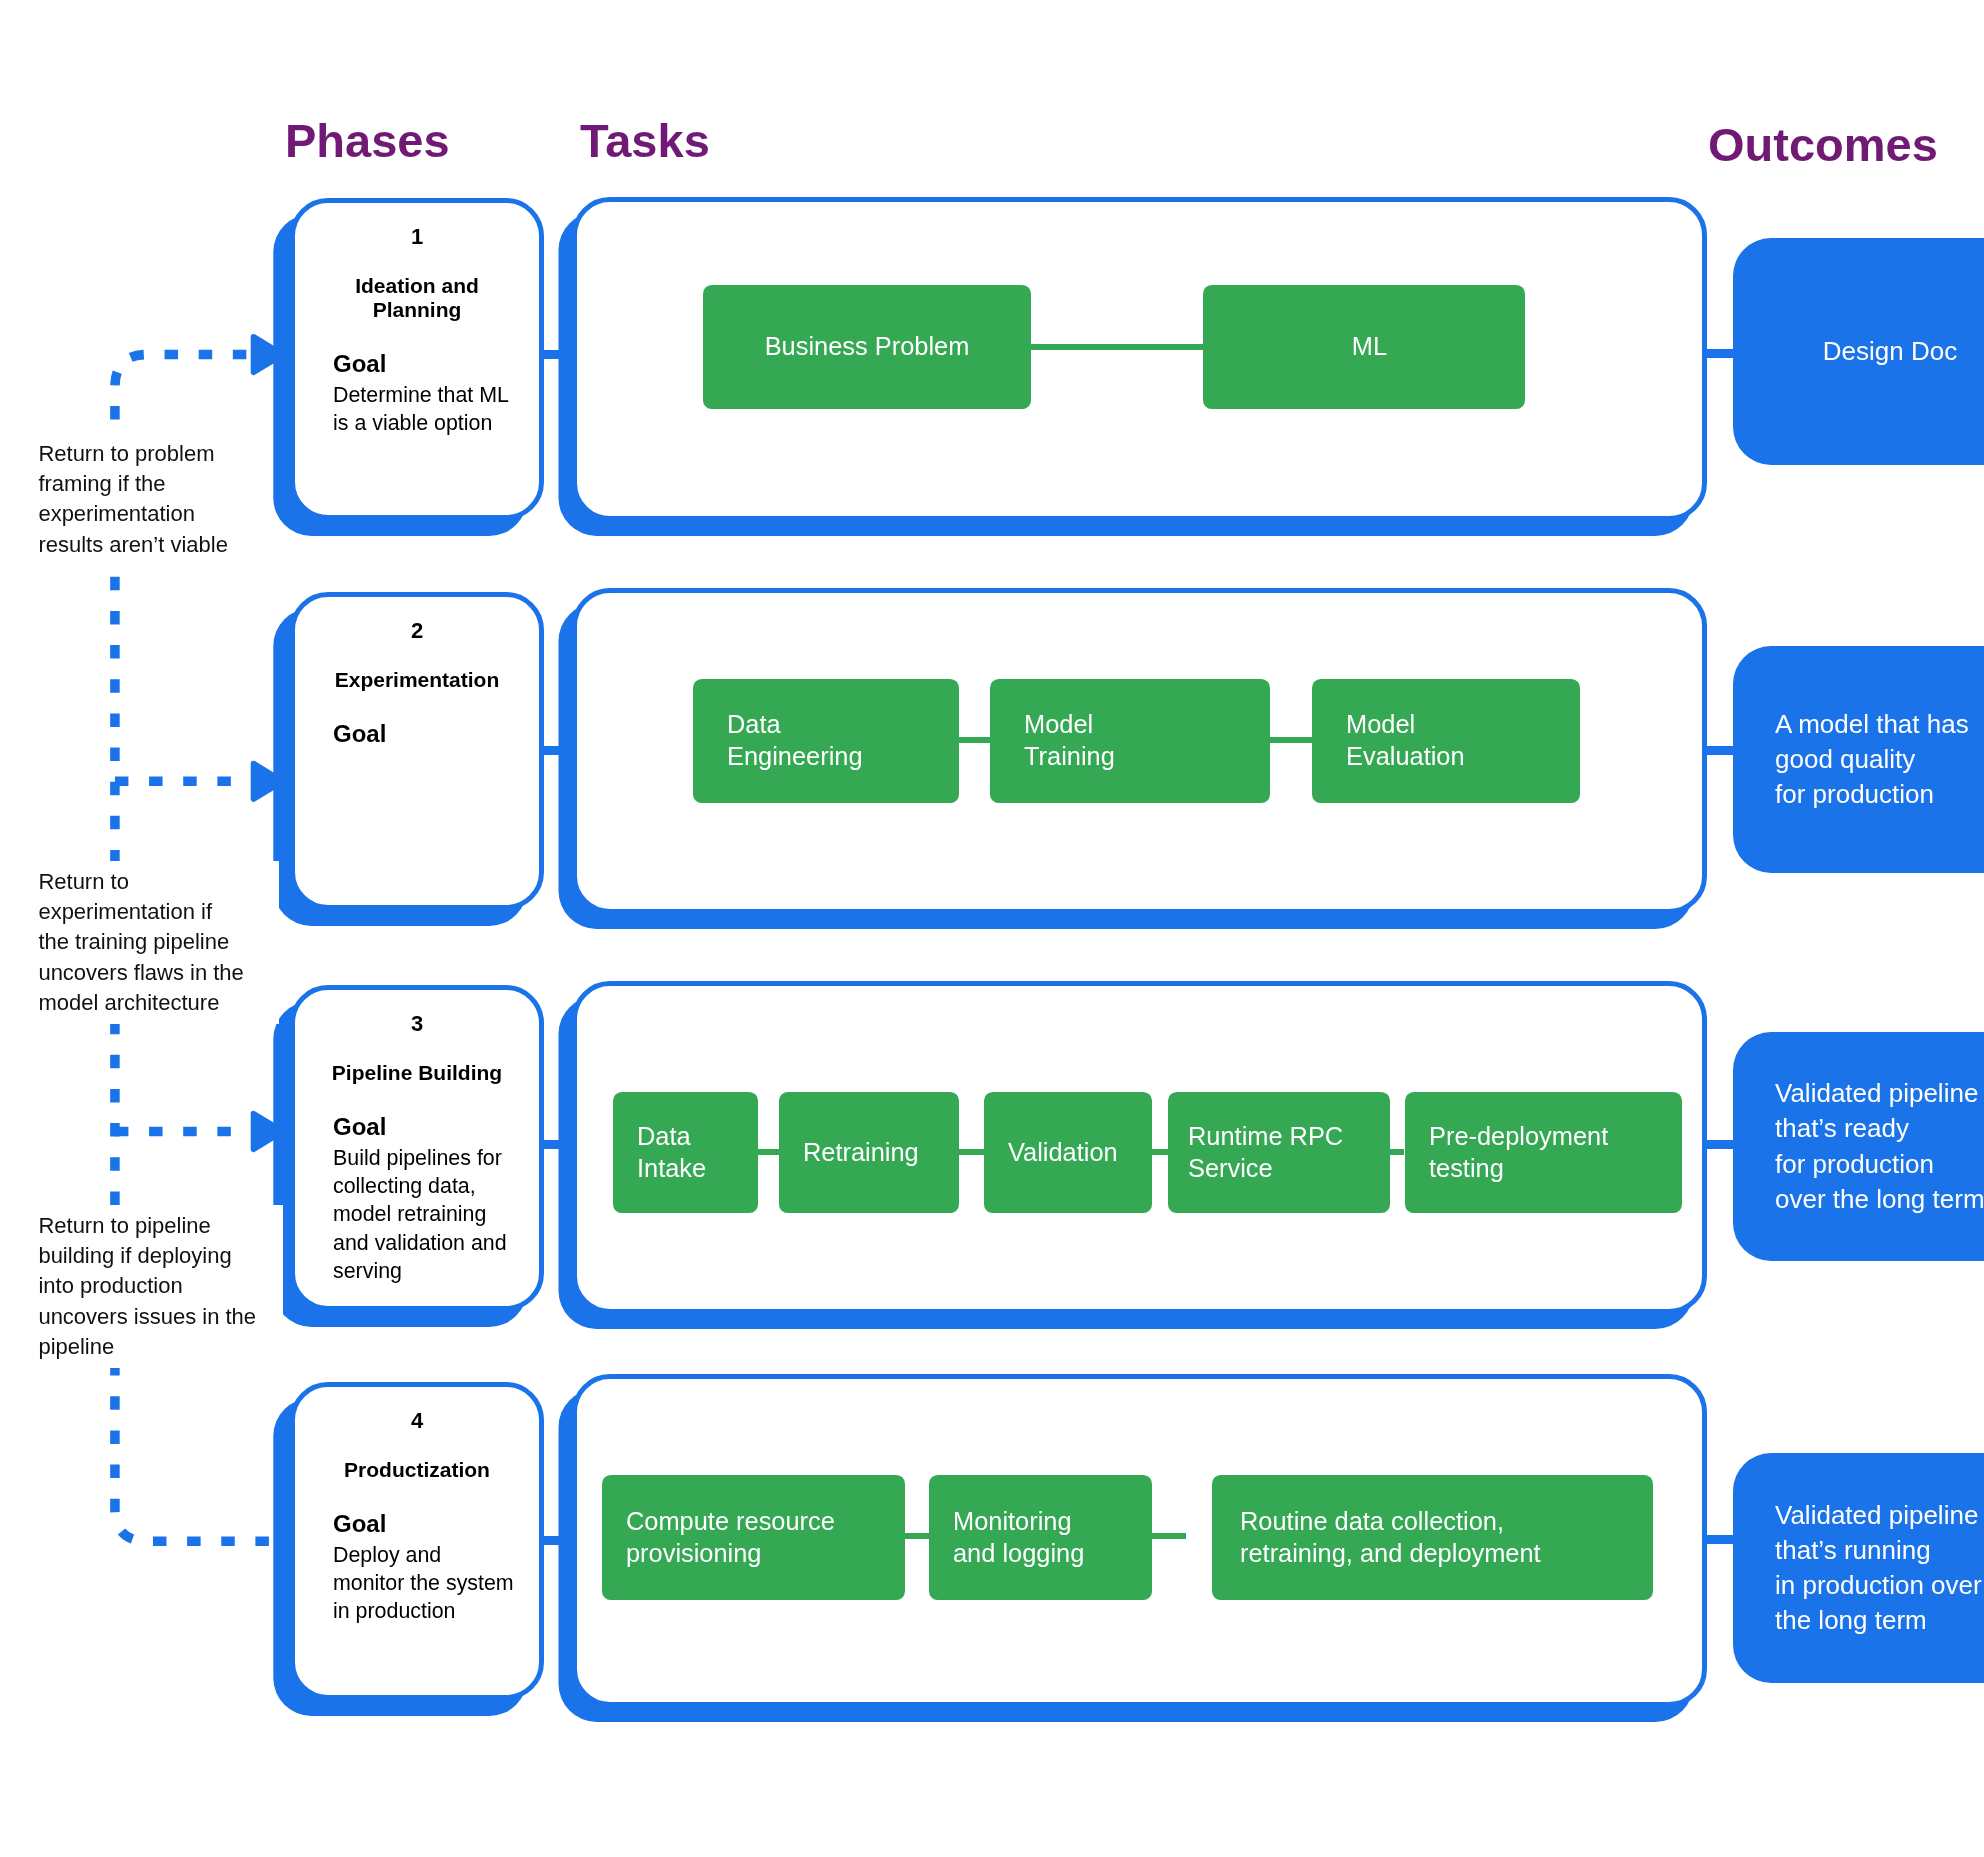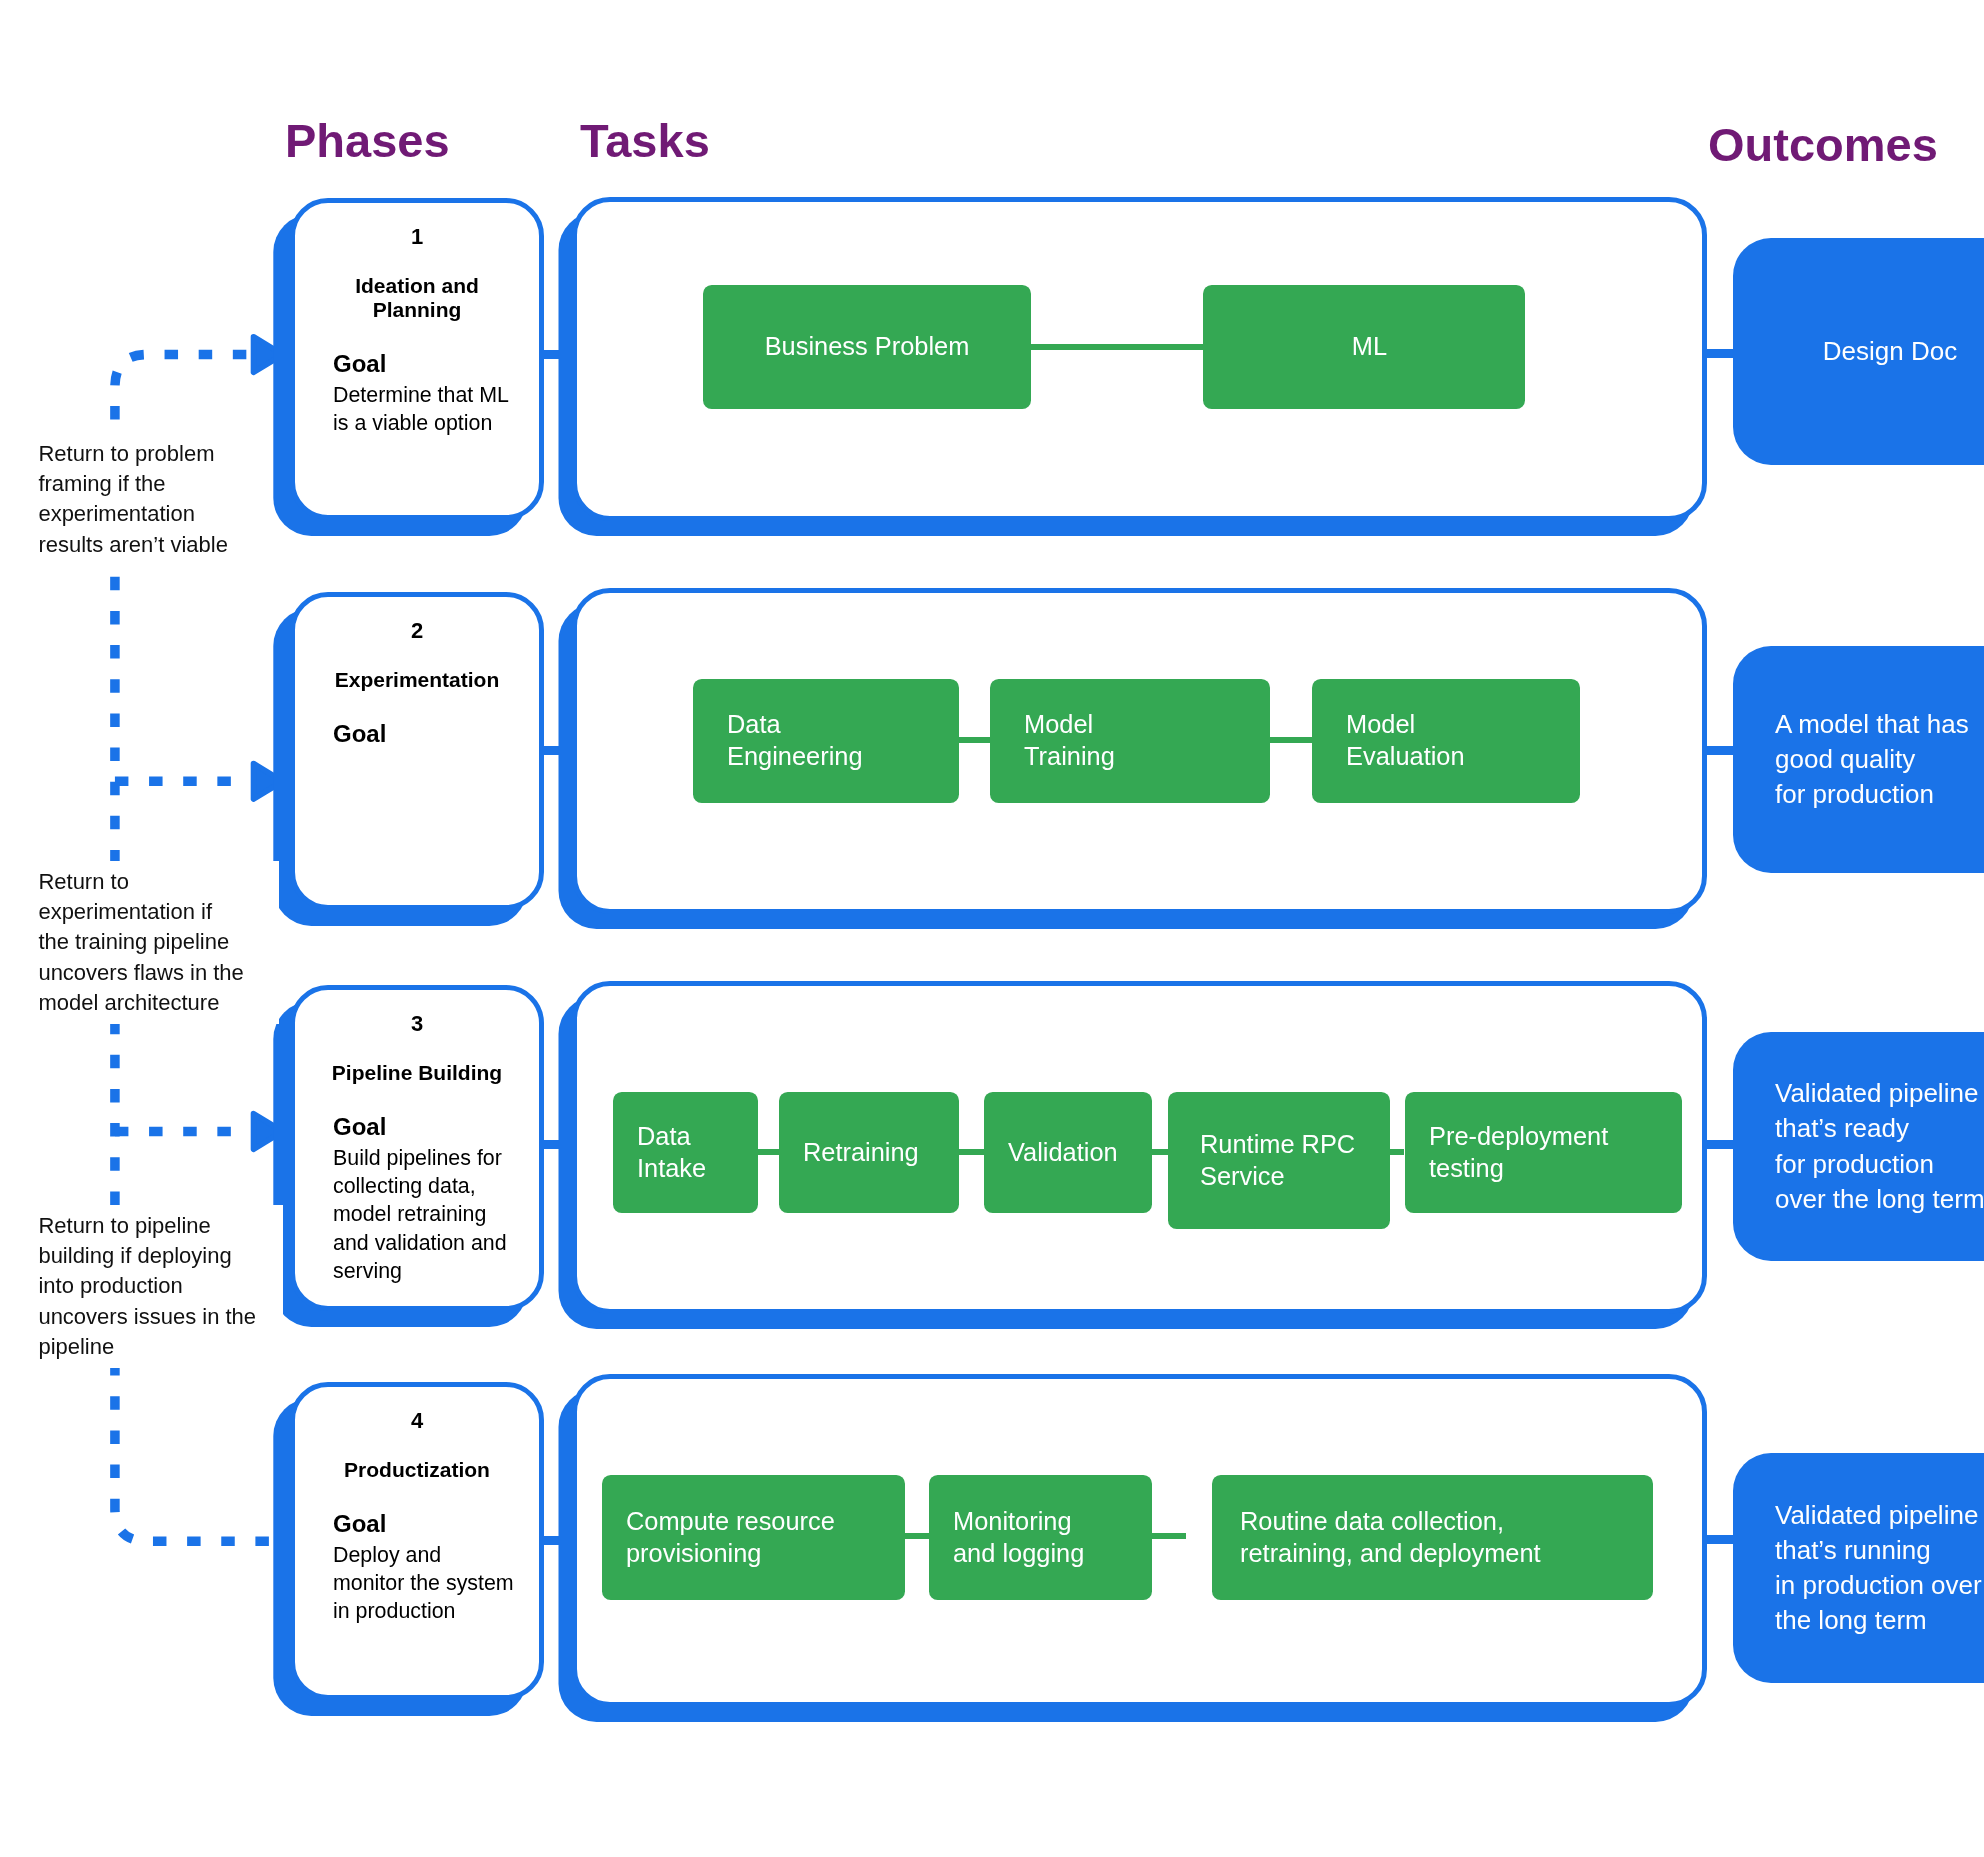--- a/index.html
+++ b/index.html
@@ -122,21 +122,21 @@
   </div>
   <div class="conn blue" style="left:543px;top:1140px;width:32px;height:8.7px;"></div>
   <div class="panel" style="left:572px;top:981px;width:1135px;height:333px;"></div>
   <div class="gbox left" style="left:613px;top:1092px;width:145px;height:121px;padding-left:24px;">Data
 Intake</div>
   <div class="conn green" style="left:758px;top:1149px;width:20.6px;height:6.4px;"></div>
   <div class="gbox left" style="left:779px;top:1092px;width:180px;height:121px;padding-left:24px;">Retraining</div>
   <div class="conn green" style="left:959px;top:1149px;width:25px;height:6.4px;"></div>
   <div class="gbox left" style="left:984px;top:1092px;width:168px;height:121px;padding-left:24px;">Validation</div>
   <div class="conn green" style="left:1152px;top:1149px;width:16px;height:6.4px;"></div>
-  <div class="gbox left" style="left:1168px;top:1092px;width:222px;height:137px;padding-left:32px;">Runtime RPC
+  <div class="gbox left" style="left:1168px;top:1092px;width:222px;height:121px;padding-left:20px;">Runtime RPC
 Service</div>
   <div class="conn green" style="left:1389px;top:1149px;width:15px;height:6.4px;"></div>
   <div class="gbox left" style="left:1405px;top:1092px;width:277px;height:121px;padding-left:24px;">Pre-deployment
 testing</div>
   <div class="conn blue" style="left:1706px;top:1140px;width:30px;height:8.7px;"></div>
   <div class="obox" style="left:1733px;top:1032px;width:314px;height:229px;">Validated pipeline
 that’s ready
 for production
 over the long term</div>
 

